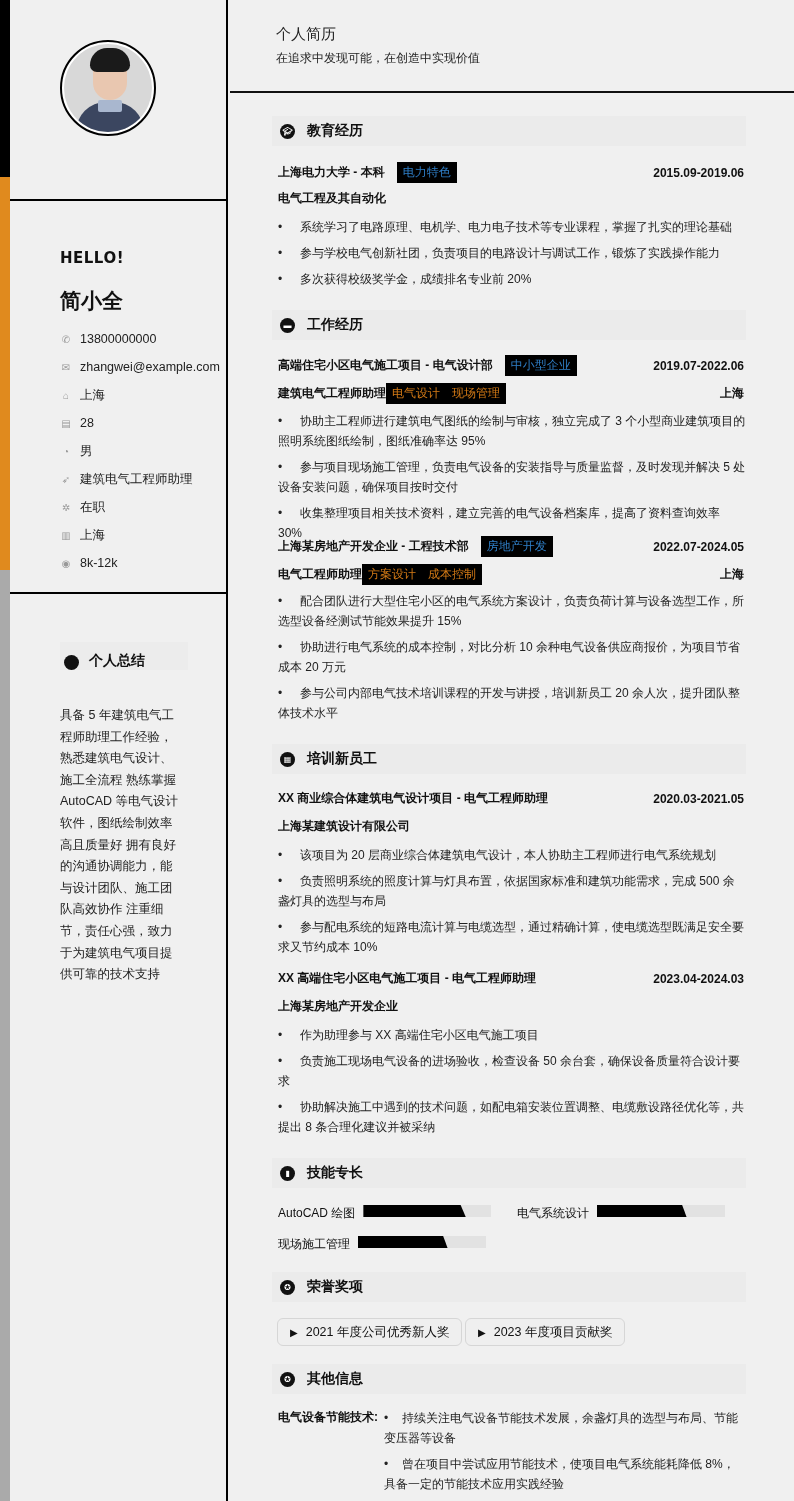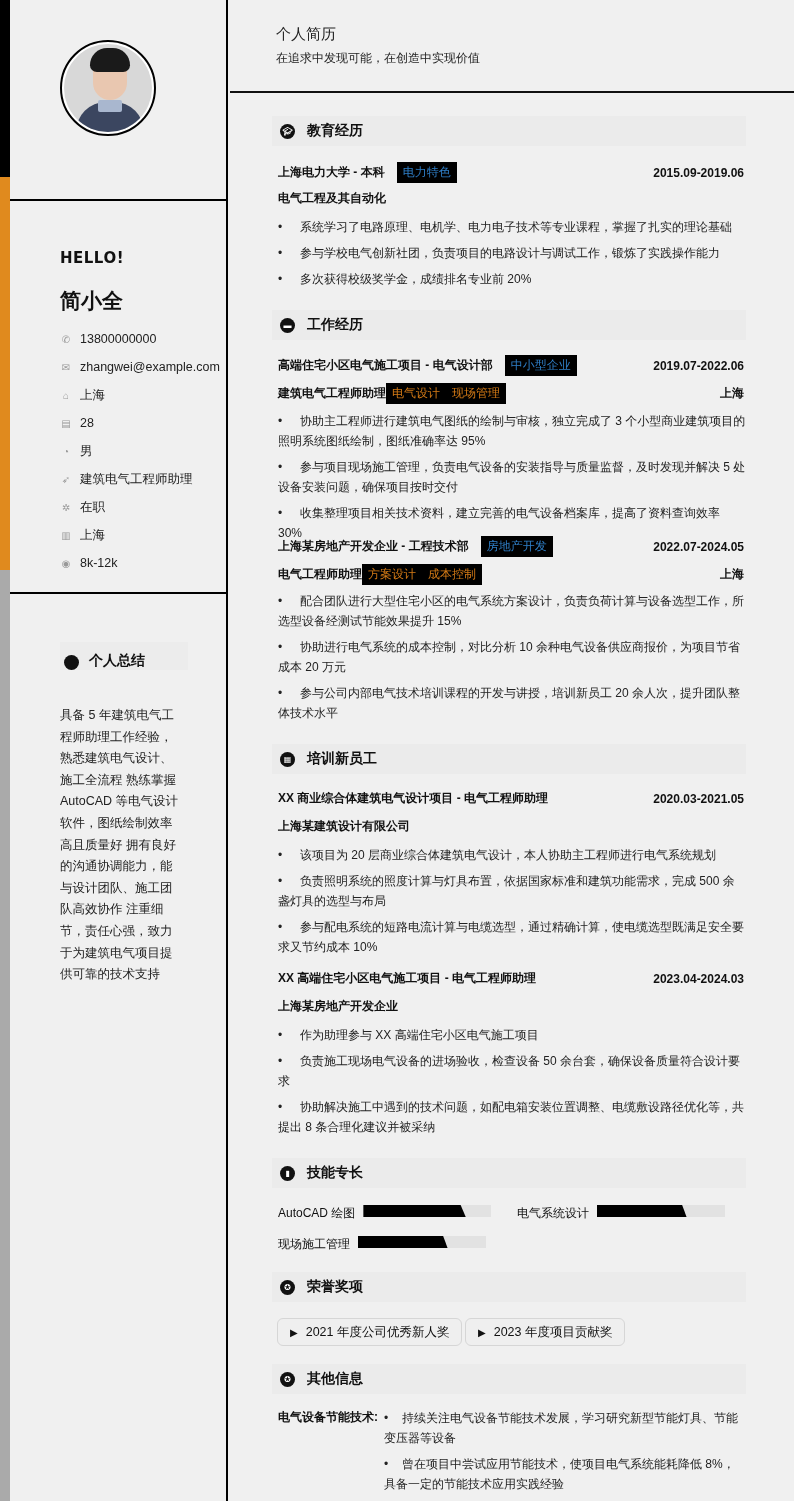--- a/index.html
+++ b/index.html
@@ -256,16 +256,16 @@
     <span class="tri">▶</span>
     <span>2023 年度项目贡献奖</span>
   </div>
 
   <div class="section-head" style="top:1364px">
     <span class="cico">✪</span>
     <span>其他信息</span>
   </div>
   <div class="other-label">电气设备节能技术:</div>
   <ul class="other-list">
-    <li><span class="dot" style="display:inline-block;width:18px">•</span><span>持续关注电气设备节能技术发展，学习研究新型节能灯具、节能变压器等设备</span></li>
+    <li><span class="dot" style="display:inline-block;width:18px">•</span><span>持续关注电气设备节能技术发展，余盏灯具的选型与布局、节能变压器等设备</span></li>
     <li><span class="dot" style="display:inline-block;width:18px">•</span><span>曾在项目中尝试应用节能技术，使项目电气系统能耗降低 8%，具备一定的节能技术应用实践经验</span></li>
   </ul>
 </main>
 
 </body></html>

